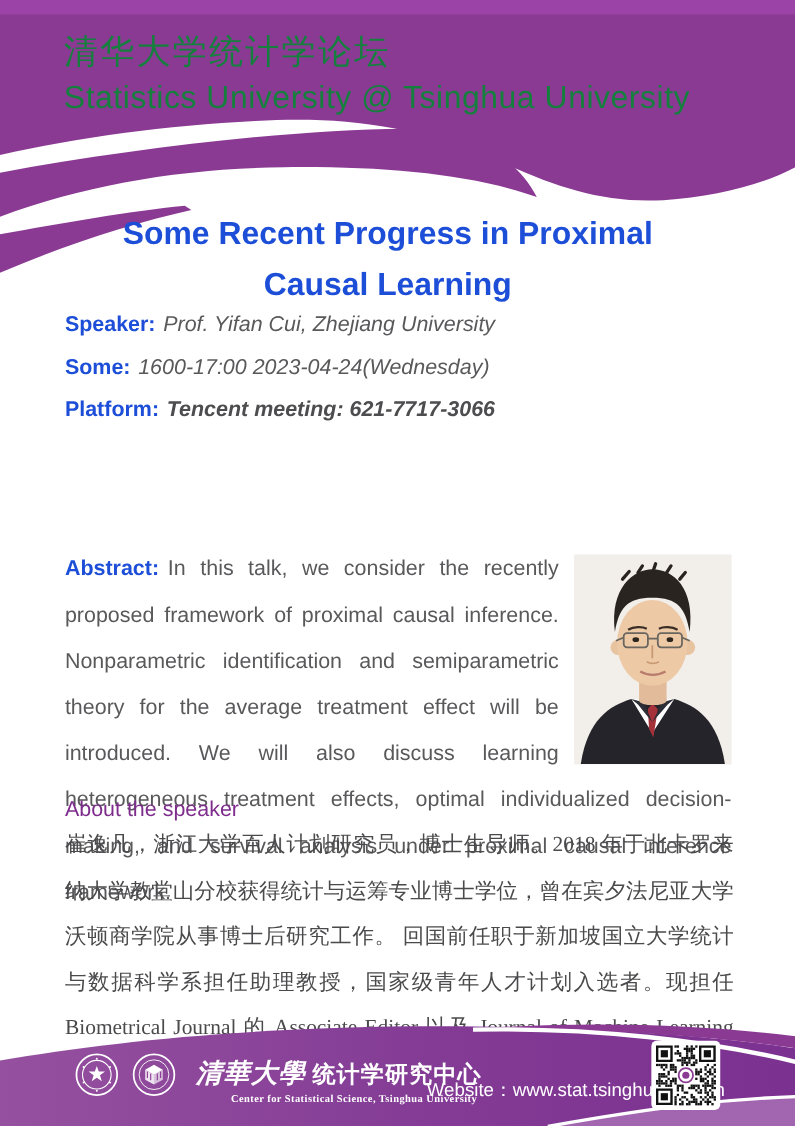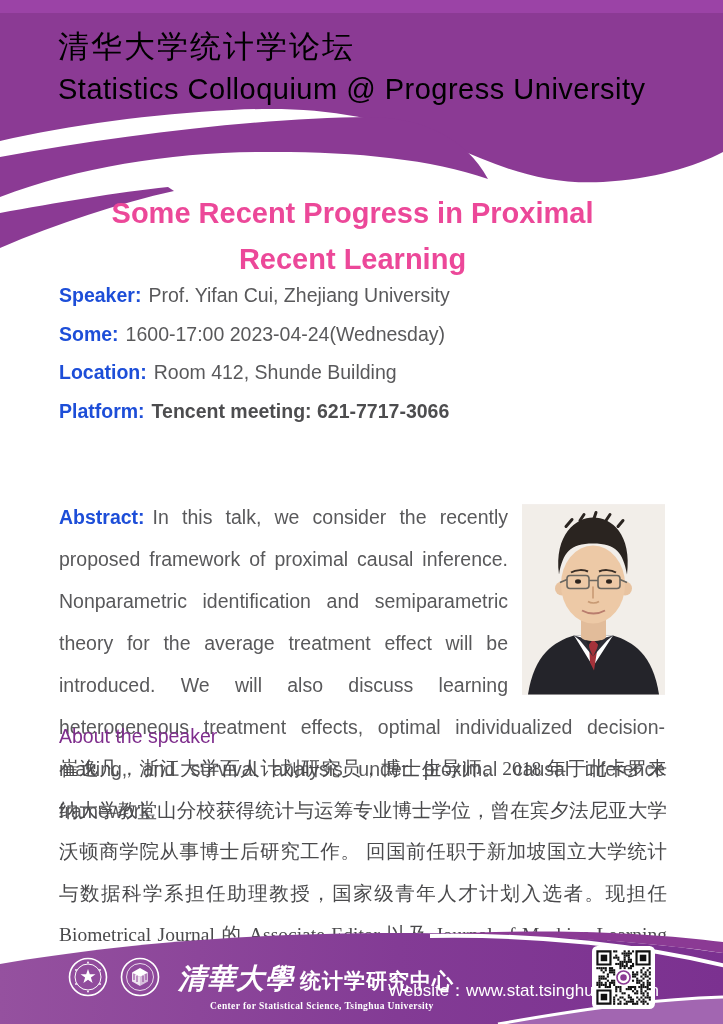--- a/index.html
+++ b/index.html
@@ -2,33 +2,33 @@
 <html><head>
 <meta charset="utf-8">
 <style>
   html,body{margin:0;padding:0;background:#ffffff;}
   .page{position:relative;width:723px;height:1024px;background:#ffffff;overflow:hidden;
         font-family:"Liberation Sans",sans-serif;}
   svg{display:block;}
 
   
   .header-wave{position:absolute;top:0;left:0;width:723px;height:265px;}
-  .header-text{position:absolute;left:58px;top:25px;color:#000000;font-weight:300;}
+  .header-text{position:absolute;left:58px;top:25px;color:#15803d;font-weight:300;}
   .hdr-zh{font-size:31px;line-height:44px;letter-spacing:2px;}
   .hdr-en{font-size:29px;line-height:40px;letter-spacing:0.5px;}
 
   
   .talk-title{position:absolute;top:190px;left:0;width:705px;text-align:center;
-              color:#ec4899;font-weight:bold;font-size:29px;line-height:46px;}
+              color:#1d4ed8;font-weight:bold;font-size:29px;line-height:46px;}
 
   
   .info{position:absolute;left:59px;top:284px;width:610px;}
   .info-row{height:38.5px;font-size:19.5px;white-space:nowrap;}
   .info-label{color:#1d4ed8;font-weight:bold;margin-right:7px;}
-  .info-value{color:#59595b;}
+  .info-value{color:#59595b;font-style:italic;}
   .info-value.bold{color:#4d4d4f;font-weight:bold;}
 
   
   .abstract{position:absolute;left:59px;top:496px;width:606px;font-size:19.5px;
             line-height:42px;color:#59595b;text-align:justify;}
   .abstract .info-label{margin-right:8px;}
   .photo{float:right;width:143px;height:191px;margin:8px 0 6px 14px;background:#f5f2ef;}
 
   
   .about-h{position:absolute;left:59px;top:725px;font-size:19.5px;font-weight:normal;color:#7e2d8c;}
@@ -36,21 +36,21 @@
        font-size:19.5px;line-height:41.5px;color:#4a4a4c;text-align:justify;}
 
   
   .footer-wave{position:absolute;top:920px;left:0;width:723px;height:104px;}
   .seal{position:absolute;width:40px;height:40px;}
   .seal-1{left:68px;top:957px;}
   .seal-2{left:120px;top:957px;}
   .wordmark{position:absolute;left:178px;top:960px;color:#ffffff;}
   .wm-row1{white-space:nowrap;}
   .wm-script{font-family:Liberation Serif, serif;font-style:italic;font-weight:bold;
-             font-size:28px;letter-spacing:1px;}
+             font-size:24px;letter-spacing:1px;}
   .wm-zh{font-size:21px;font-weight:bold;letter-spacing:1px;margin-left:6px;}
   .wm-en{font-family:"Liberation Serif",serif;font-weight:bold;font-size:9.5px;
          letter-spacing:0.4px;margin-top:3px;padding-left:32px;}
   .website{position:absolute;left:388px;top:979px;color:#ffffff;font-size:17px;
            font-weight:300;white-space:nowrap;}
   .qr{position:absolute;left:592px;top:946px;width:63px;height:63px;}
 </style>
 </head>
 <body>
 
@@ -60,37 +60,34 @@
     <path fill="#8b3a94" d="M0,0 H723 V152 C695,167 652,179 603,182 C546,185 503,169 450,145
              C370,112 308,106 232,110 C152,114 70,125 0,141 Z"></path>
     <rect x="0" y="0" width="723" height="13" fill="#9b43a6"></rect>
     <path fill="#8b3a94" d="M0,157 C120,135 262,118 368,117 C422,117 466,138 488,179
              C428,158 348,151 258,152 C168,153 80,167 0,197 Z"></path>
     <path fill="#8b3a94" d="M0,213 C55,203 118,192 168,187 L174,191 C120,203 58,223 0,248 Z"></path>
   </svg>
 
   <div class="header-text">
     <div class="hdr-zh">清华大学统计学论坛</div>
-    <div class="hdr-en">Statistics Colloquium @ Progress University</div>
+    <div class="hdr-en">Statistics University @ Tsinghua University</div>
   </div>
 
   <div class="talk-title">
     <div>Some Recent Progress in Proximal</div>
-    <div>Recent Learning</div>
+    <div>Causal Learning</div>
   </div>
 
   <div class="info">
     <div class="info-row">
       <span class="info-label">Speaker:</span><span class="info-value">Prof. Yifan Cui, Zhejiang University</span>
     </div>
     <div class="info-row">
       <span class="info-label">Some:</span><span class="info-value">1600-17:00 2023-04-24(Wednesday)</span>
-    </div>
-    <div class="info-row">
-      <span class="info-label">Location:</span><span class="info-value">Room 412, Shunde Building</span>
     </div>
     <div class="info-row">
       <span class="info-label">Platform:</span><span class="info-value bold">Tencent meeting: 621-7717-3066</span>
     </div>
   </div>
 
   <div class="abstract">
     <div class="photo">
       <svg viewBox="0 0 143 190" width="143" height="191" aria-hidden="true">
         <rect width="143" height="190" fill="#f5f2ef"></rect>

